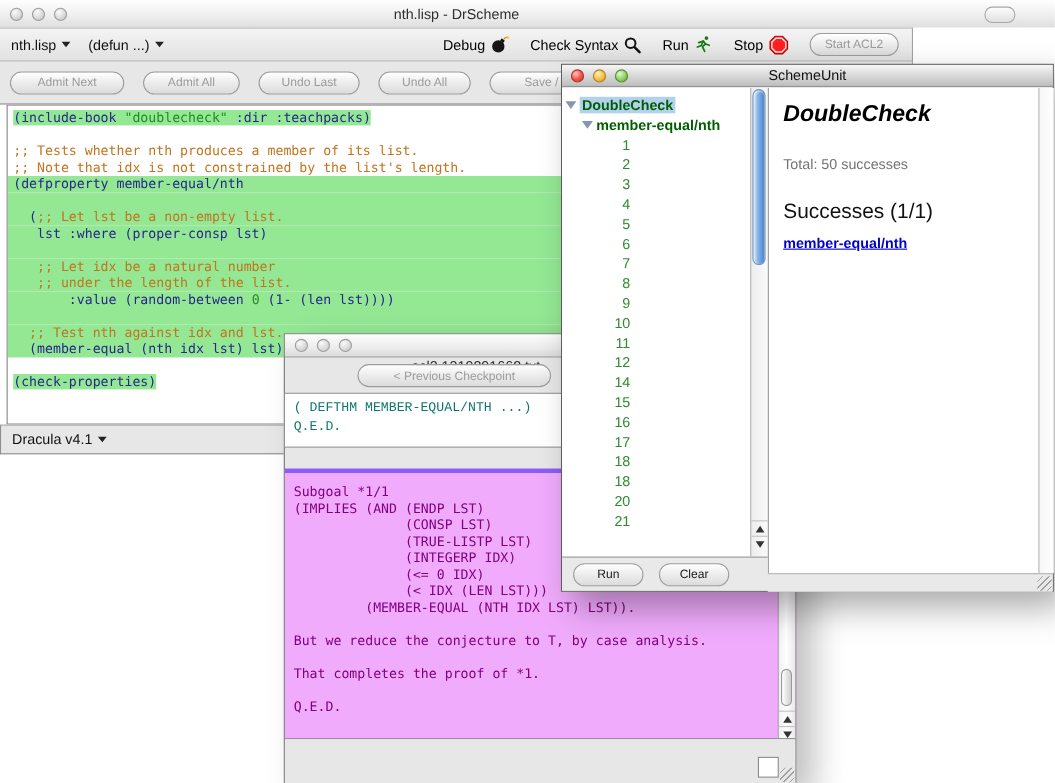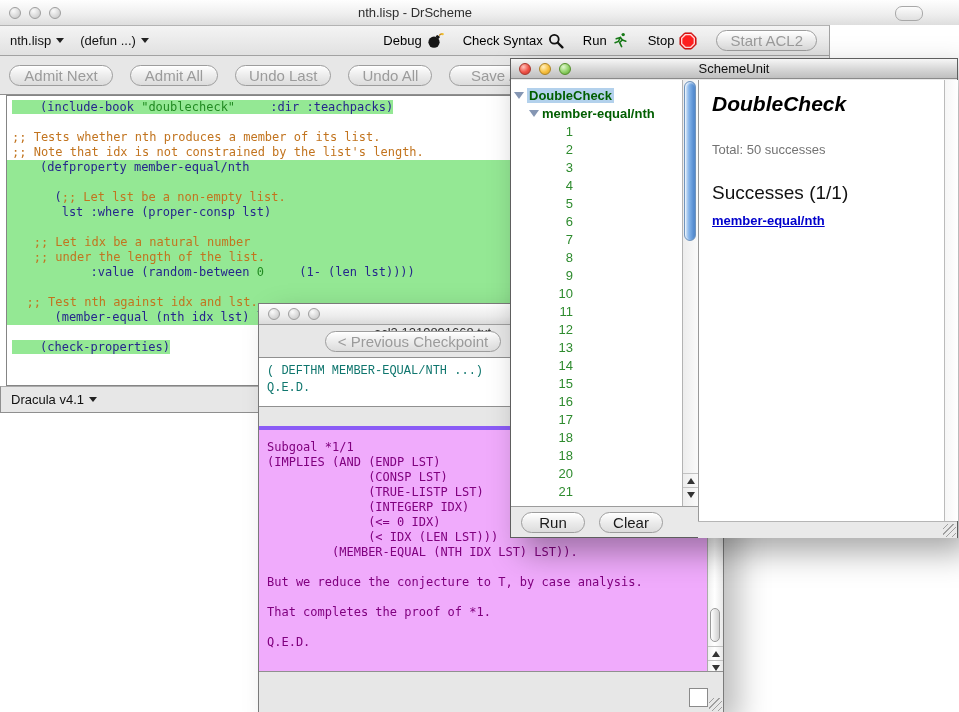--- a/index.html
+++ b/index.html
@@ -11,21 +11,21 @@
 
   
   .lights{display:flex;align-items:center;}
   .light{display:inline-block;width:12px;height:12px;border-radius:50%;margin-right:8px;box-sizing:border-box;}
   .light.red{background:radial-gradient(circle at 35% 30%,#ffc5bd,#ef5146 55%,#c33a2e);border:1px solid #a8362c;}
   .light.yellow{background:radial-gradient(circle at 35% 30%,#fff0c0,#f7bf3e 55%,#d59f29);border:1px solid #ad8424;}
   .light.green{background:radial-gradient(circle at 35% 30%,#e2f7cf,#8fd167 55%,#5ba12f);border:1px solid #558e2e;}
   .light.gray{background:radial-gradient(circle at 35% 30%,#fafafa,#d8d8d8 60%,#bdbdbd);border:1px solid #9e9e9e;}
   .aqua-btn{display:inline-flex;align-items:center;justify-content:center;height:21px;padding:0 13px;
     border-radius:11px;border:1px solid #9d9d9d;background:linear-gradient(#ffffff,#ececec 50%,#dcdcdc);
-    box-shadow:inset 0 1px 0 rgba(255,255,255,.9);font-size:15px;color:#1a1a1a;box-sizing:border-box;white-space:nowrap;}
+    box-shadow:inset 0 1px 0 rgba(255,255,255,.9);font-size:11px;color:#1a1a1a;box-sizing:border-box;white-space:nowrap;}
   .aqua-btn.dim{color:#9b9b9b;}
   .caret{width:0;height:0;border-left:4px solid transparent;border-right:4px solid transparent;border-top:5px solid #222;display:inline-block;margin-left:5px;}
   .arrow-up{width:0;height:0;border-left:4px solid transparent;border-right:4px solid transparent;border-bottom:6px solid #333;}
   .arrow-down{width:0;height:0;border-left:4px solid transparent;border-right:4px solid transparent;border-top:6px solid #333;}
   .sb-cell{height:13px;display:flex;align-items:center;justify-content:center;border-top:1px solid #c2c2c2;}
   .grip{position:absolute;width:13px;height:13px;background:repeating-linear-gradient(135deg,transparent 0 3px,#9f9f9f 3px 4px);}
 
   
   #drscheme{left:0;top:0;width:877px;height:413px;z-index:1;}
   .ds-titlebar{position:absolute;left:0;top:0;width:959px;height:25px;
@@ -42,21 +42,21 @@
   .tool-item svg{display:block;}
   .ds-admitbar{position:absolute;left:0;top:56px;width:830px;height:39px;background:#e7e7e7;
     border-bottom:1px solid #8f8f8f;border-right:1px solid #a2a2a2;box-sizing:border-box;
     display:flex;align-items:center;padding-left:9px;}
   .ds-admitbar .aqua-btn{margin-right:17px;}
   .ds-defs{position:absolute;left:6px;top:95px;width:823px;height:291px;background:#fff;border:1px solid #858585;overflow:hidden;box-sizing:border-box;}
   .code{font-family:"DejaVu Sans Mono",monospace;font-size:12px;line-height:15px;padding-top:4px;}
   .code-line{height:15px;white-space:pre;padding-left:5px;}
   .hl-full{background:#94e894;}
   .hl-text{background:#94e894;}
-  .tok-k{color:#26268c;padding-left:28px;}
+  .tok-k{color:#26268c;}
   .tok-s{color:#228b22;}
   .tok-m{color:#c2741f;}
   .ds-status{position:absolute;left:0;top:386px;width:830px;height:27px;background:#e7e7e7;
     border:1px solid #8f8f8f;border-top:1px solid #ababab;box-sizing:border-box;display:flex;align-items:center;padding-left:10px;font-size:13px;}
 
   
   #acl2{left:258px;top:303px;width:466px;height:410px;z-index:5;background:#e7e7e7;
     border:1px solid #7a7a7a;box-shadow:16px 12px 28px rgba(0,0,0,.25);}
   .acl2-titlebar{position:absolute;left:0;top:0;width:464px;height:21px;
     background:linear-gradient(#fdfdfd,#ececec 60%,#dbdbdb);border-bottom:1px solid #9f9f9f;
@@ -316,23 +316,20 @@
         <div class="tree-row tree-case">
           <span>10</span>
         </div>
         <div class="tree-row tree-case">
           <span>11</span>
         </div>
         <div class="tree-row tree-case">
           <span>12</span>
         </div>
         <div class="tree-row tree-case">
-          <span>13</span>
-        </div>
-        <div class="tree-row tree-case">
           <span>14</span>
         </div>
         <div class="tree-row tree-case">
           <span>15</span>
         </div>
         <div class="tree-row tree-case">
           <span>16</span>
         </div>
         <div class="tree-row tree-case">
           <span>17</span>

